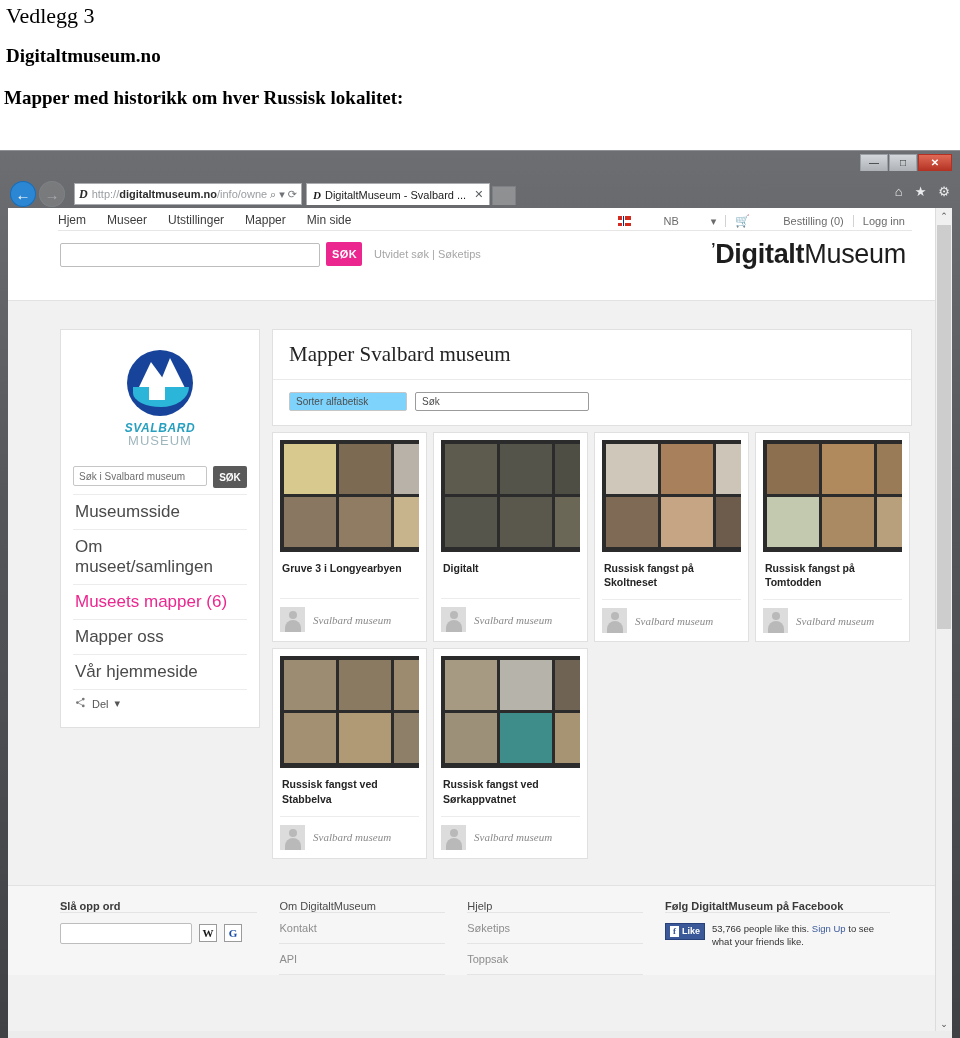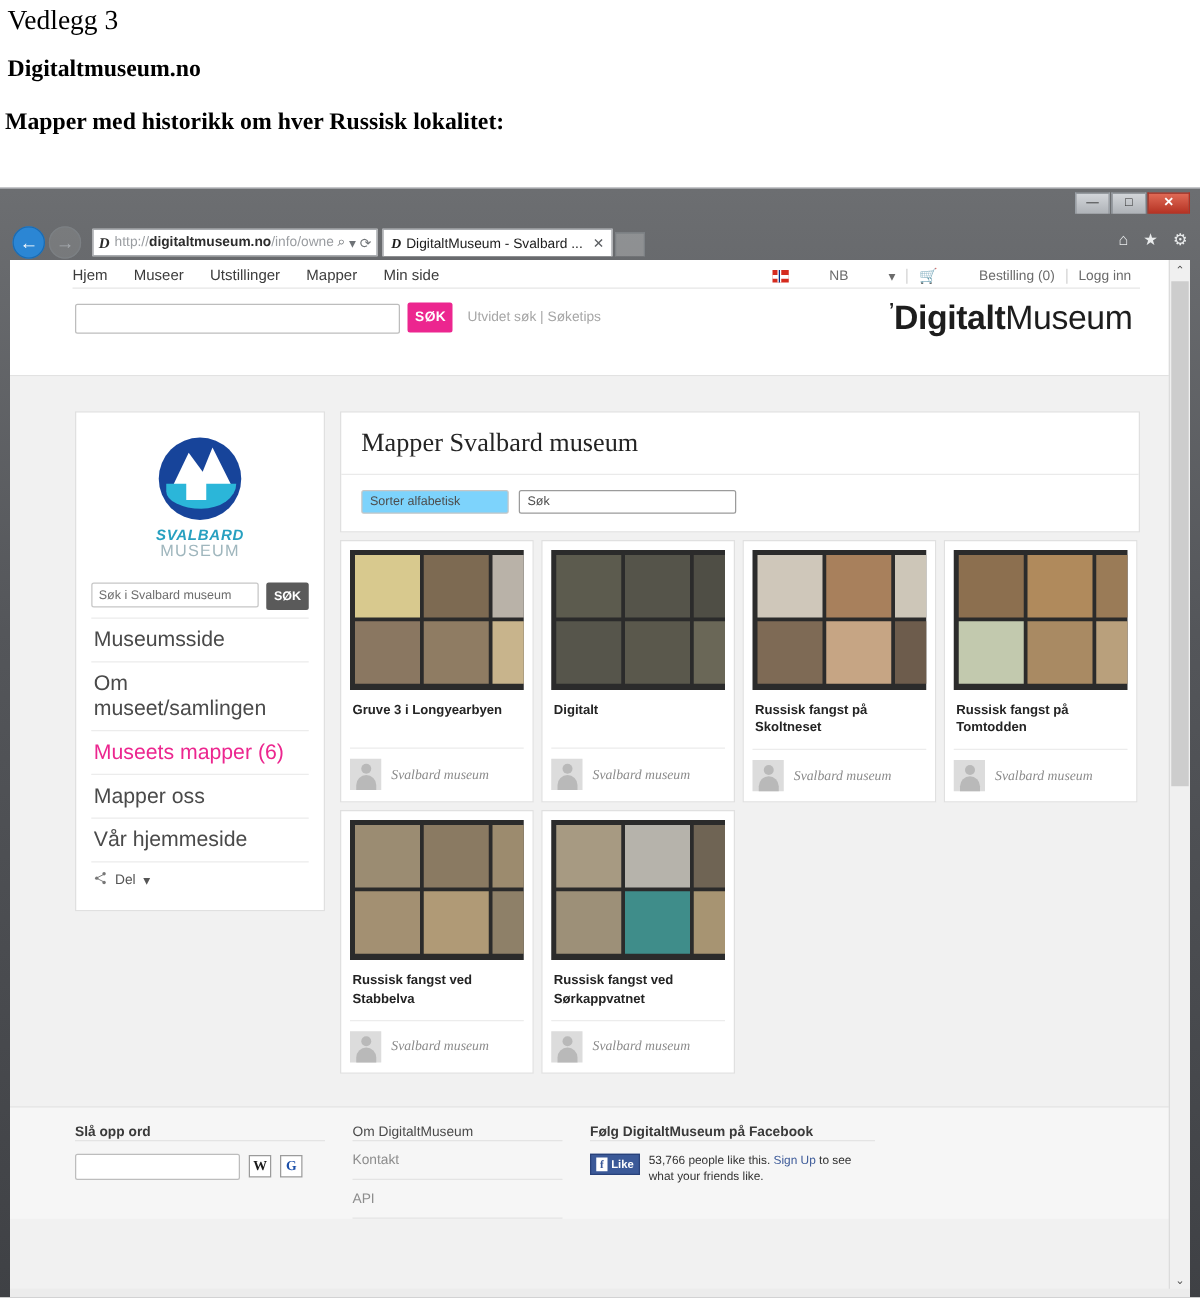--- a/index.html
+++ b/index.html
@@ -424,20 +424,25 @@
             <div class="wgbtn g">G</div>
           </div>
         </div>
 
         <div class="fcol c2">
           <div class="fhead">Om DigitaltMuseum</div>
           <div class="flink">Kontakt</div>
           <div class="flink">API</div>
         </div>
 
+        <div class="fcol c3">
+          <div class="fhead">Hjelp</div>
+          <div class="flink">Søketips</div>
+          <div class="flink">Toppsak</div>
+        </div>
 
         <div class="fcol c4">
           <div class="fhead strong">Følg DigitaltMuseum på Facebook</div>
           <div class="fbbox">
             <div class="likebtn">
               <span class="fch">f</span>
               <span>Like</span>
             </div>
             <div class="fbtext"><span>53,766 people like this.</span> <a href="#">Sign Up</a><span> to see what your friends like.</span></div>
           </div>

